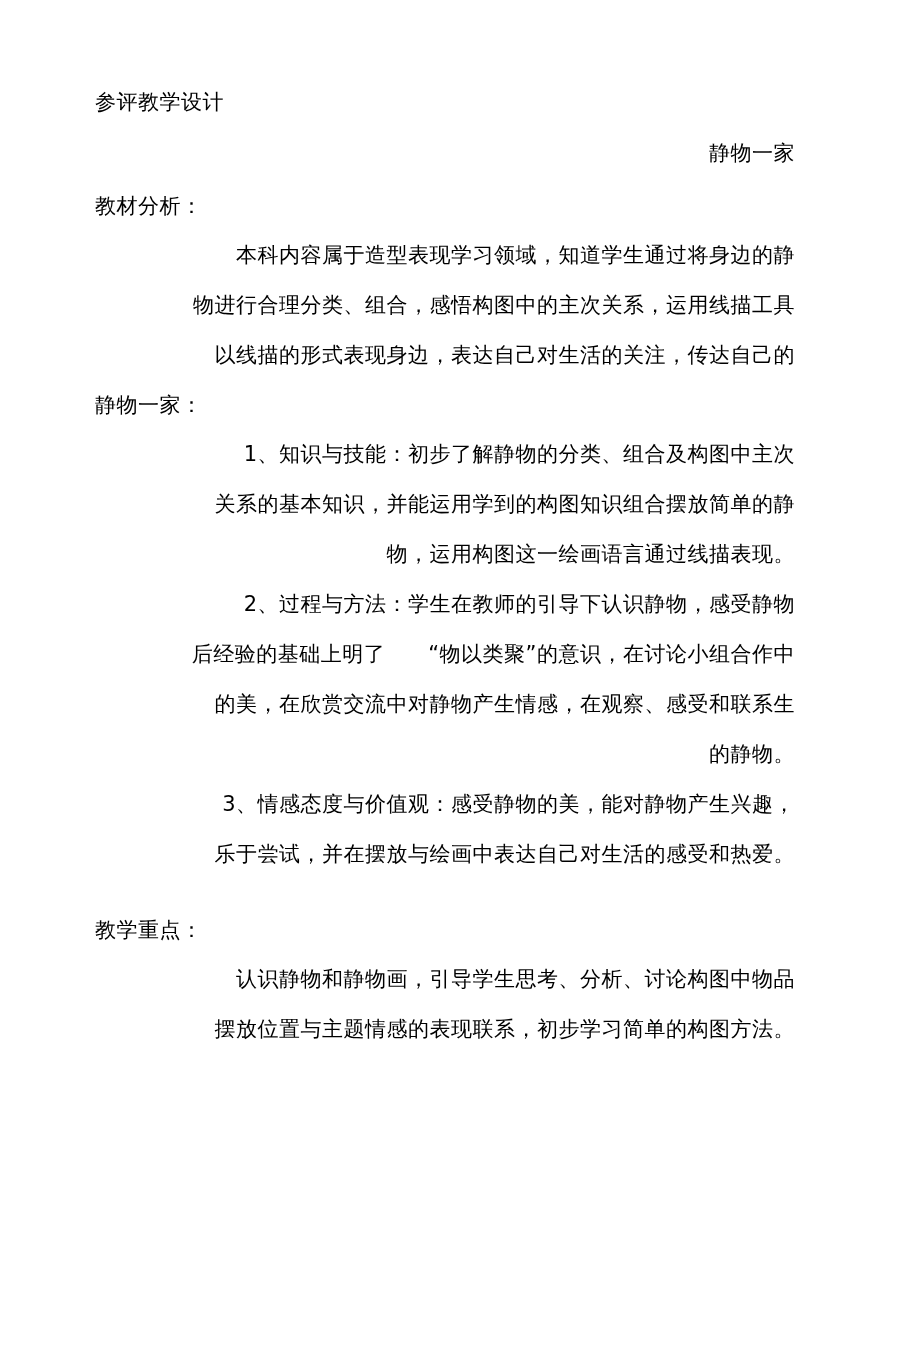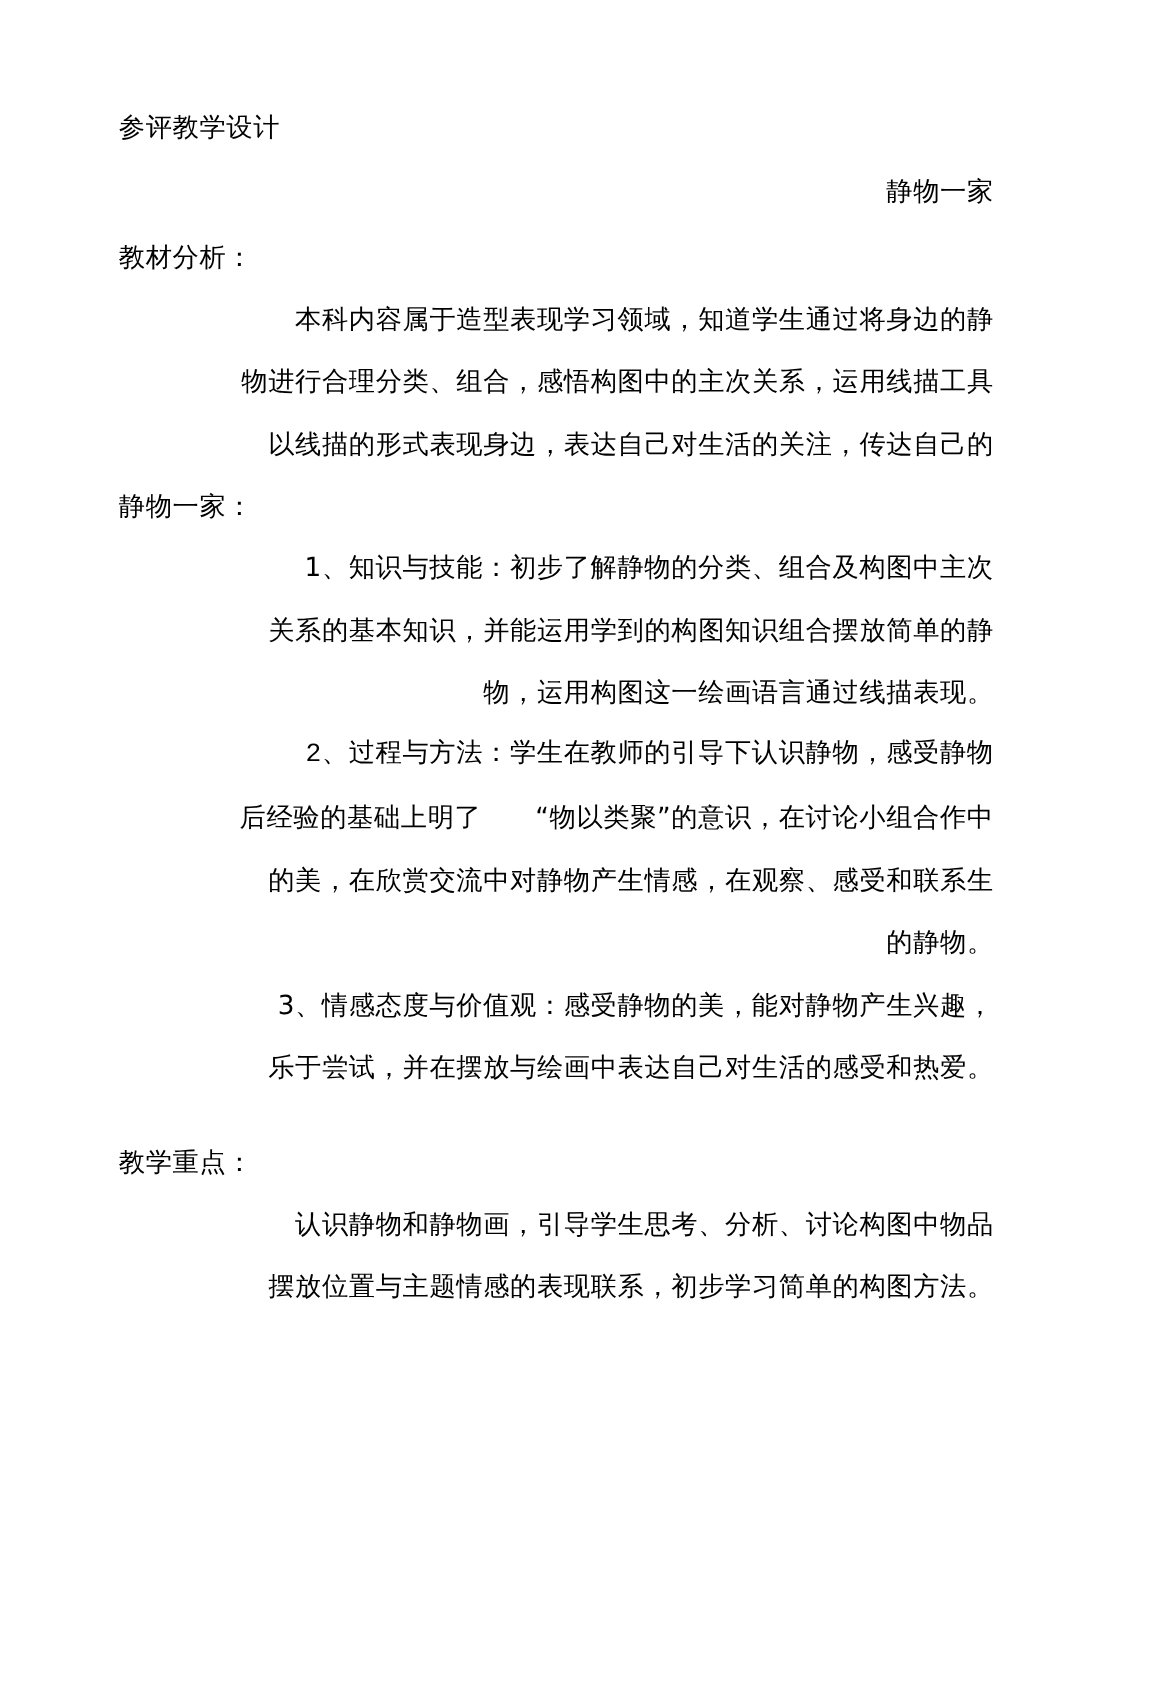--- a/index.html
+++ b/index.html
@@ -45,21 +45,21 @@
     text-align: right;
   }
   .para {
     margin-bottom: 0;
   }
   .gap-md { height: 26px; }
   .indent-1 { padding-left: 100px; }
   .indent-2 { padding-left: 35px; }
   .indent-3 { padding-left: 70px; }
   .indent-4 { padding-left: 60px; }
-  .indent-5 { padding-left: 80px; font-family: Liberation Mono, monospace; }
+  .indent-5 { padding-left: 80px; }
   .indent-6 { padding-left: 40px; }
   .indent-7 { padding-left: 75px; }
 </style>
 </head>
 <body>
 
 <div class="page">
   <div class="content">
 
     <div class="line b-head">参评教学设计</div>

